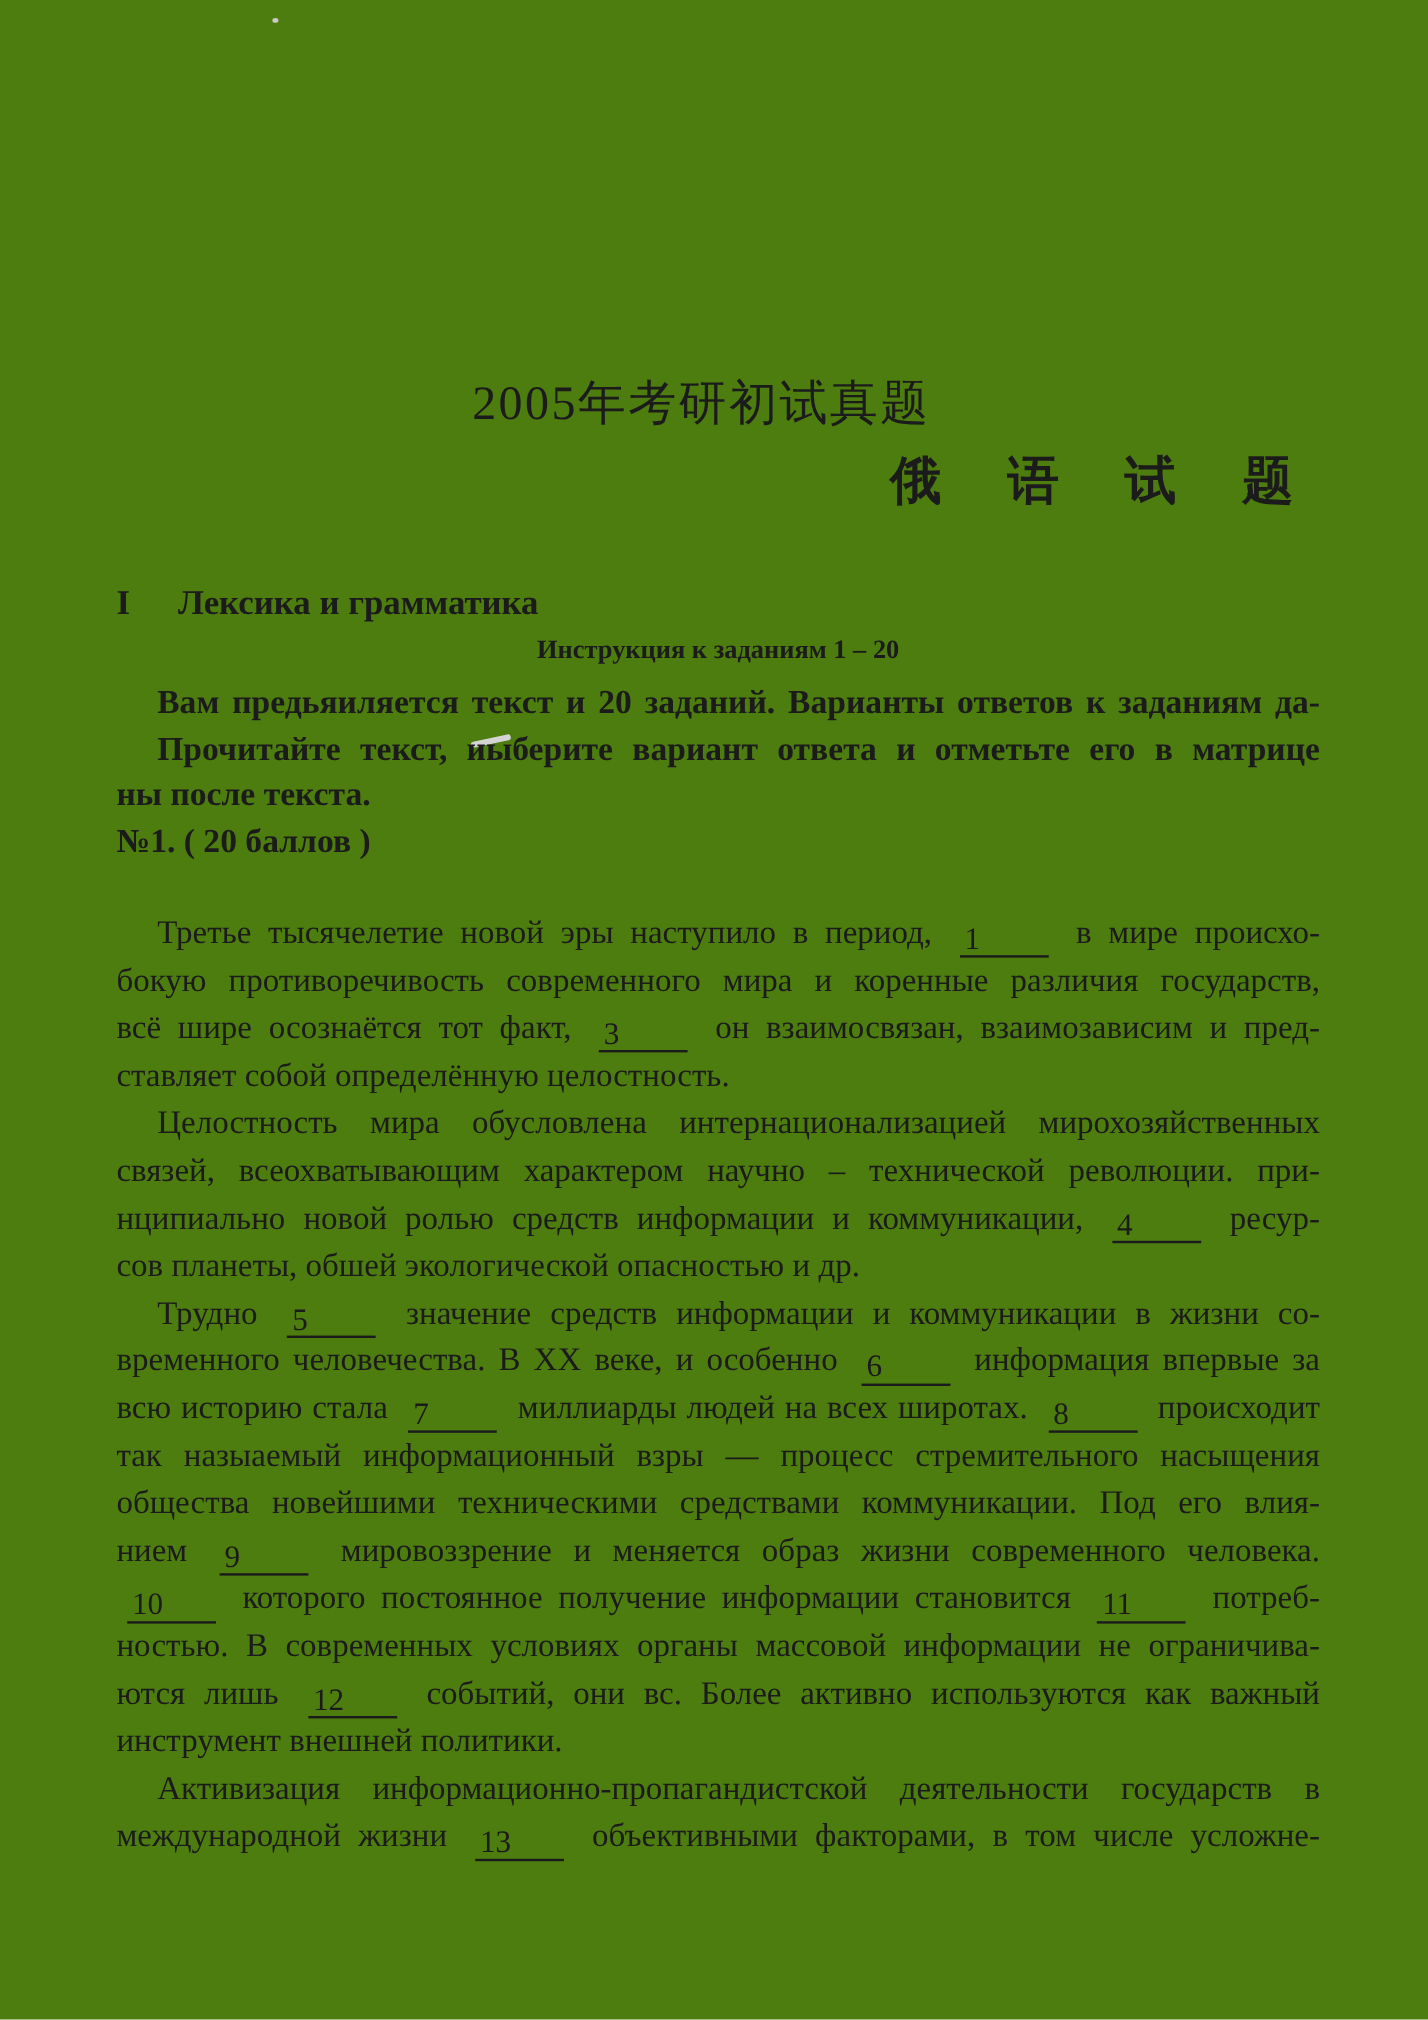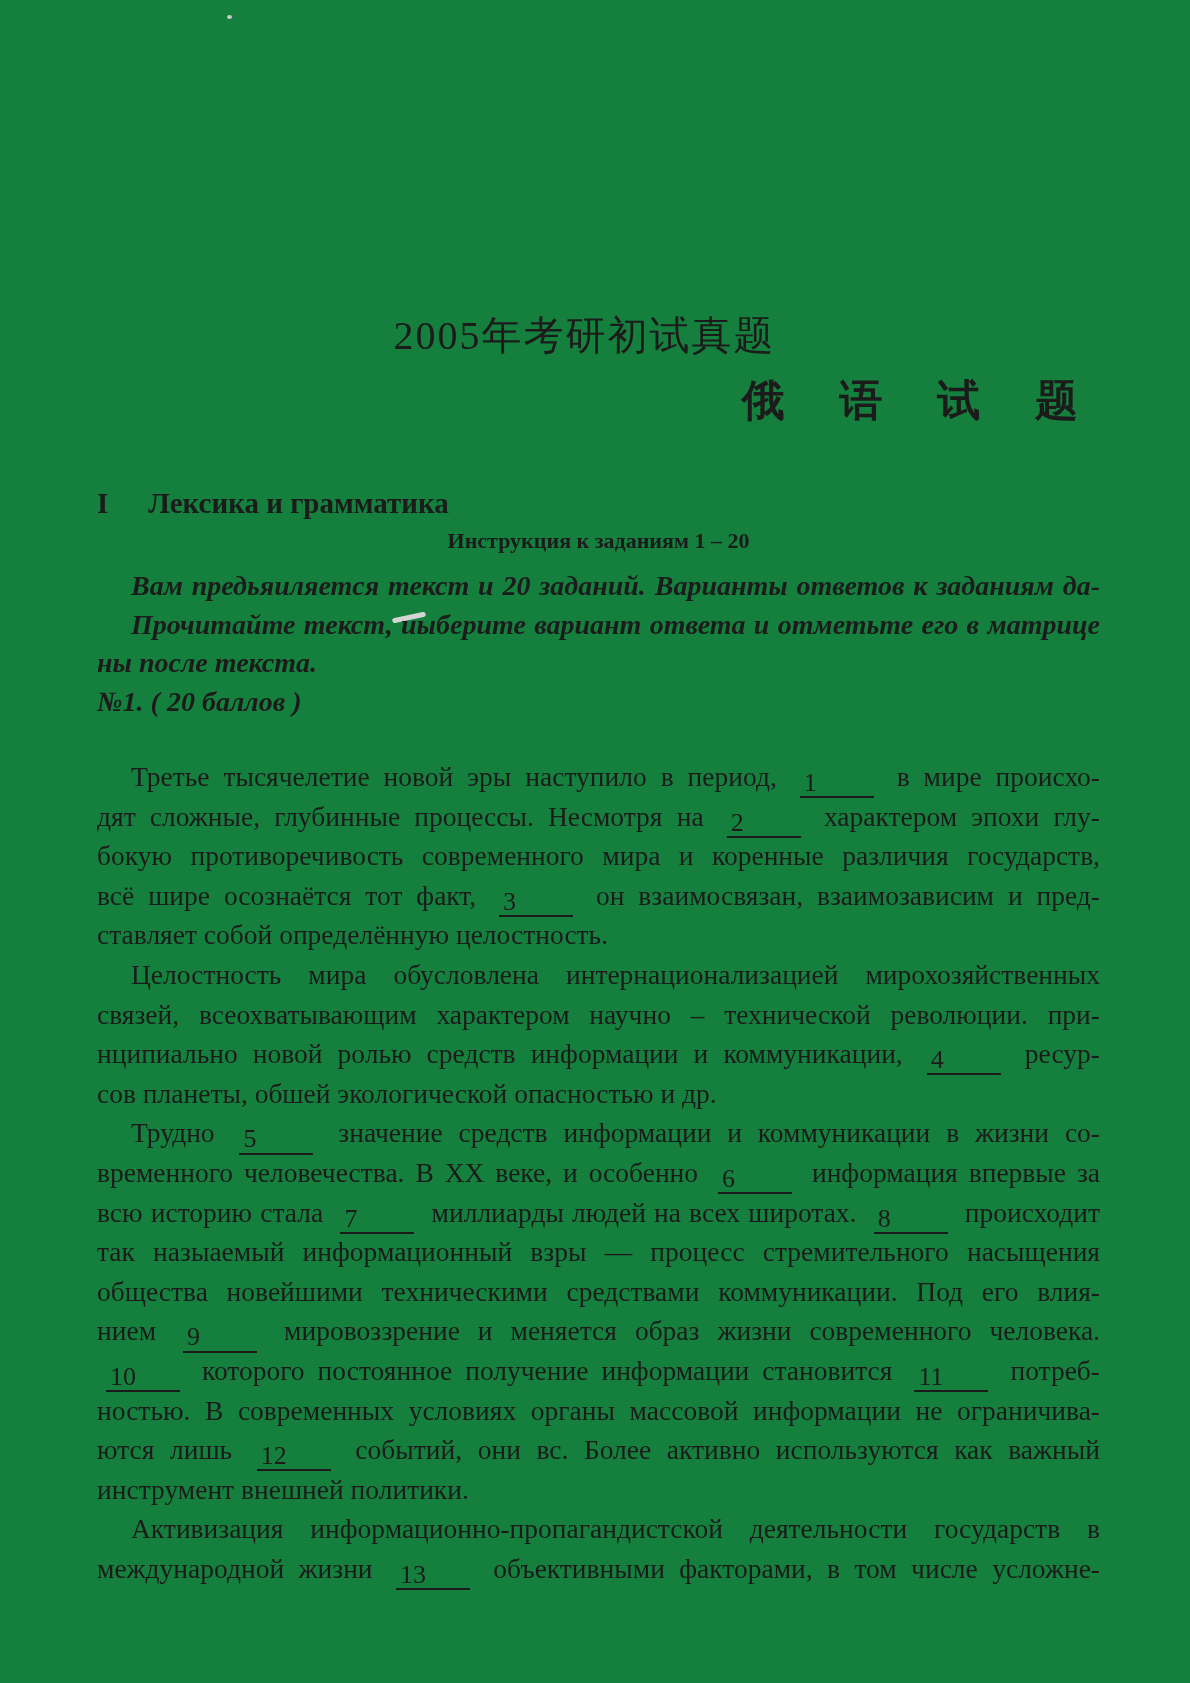--- a/index.html
+++ b/index.html
@@ -1,21 +1,21 @@
 <!DOCTYPE html>
 <html><head>
 <meta charset="utf-8">
 <style>
   html, body { margin: 0; padding: 0; background: #e8e8e8; }
   .page {
     position: relative;
     width: 1190px;
     height: 1683px;
     margin: 0 auto;
-    background: #15803d;
+    background: #4d7c0f;
     overflow: hidden;
     font-family: "Liberation Serif", serif;
     color: #1b1b1b;
   }
   .content {
     position: absolute;
     left: 97px;
     width: 1003px;
     top: 0;
   }
@@ -64,21 +64,20 @@
     font-weight: bold;
   }
   .instr-block {
     position: absolute;
     top: 567px;
     left: 0;
     width: 100%;
     font-size: 28px;
     font-weight: bold;
     line-height: 38.5px;
-    font-style: italic;
   }
   .body-block {
     position: absolute;
     top: 757px;
     left: 0;
     width: 100%;
     font-size: 27.5px;
     line-height: 39.6px;
   }
   .line {
@@ -132,21 +131,20 @@
 
     <div class="instr-block" id="instr-block">
         <div class="line indent"><span>Вам предьяиляется текст и 20 заданий.  Варианты ответов к заданиям да-</span></div>
         <div class="line indent"><span>Прочитайте текст, иыберите вариант ответа и отметьте его в матрице</span></div>
         <div class="line no-just"><span>ны после текста.</span></div>
         <div class="line no-just"><span>№1. ( 20 баллов )</span></div>
       </div>
 
     <div class="body-block" id="body-block">
         <div class="line indent"><span>Третье тысячелетие новой эры наступило в период, </span><span class="blank">1</span><span> в мире происхо-</span></div>
-        <div class="line"><span>дят сложные, глубинные процессы. Несмотря на </span><span class="blank">2</span><span> характером эпохи глу-</span></div>
         <div class="line"><span>бокую противоречивость современного мира и коренные различия государств,</span></div>
         <div class="line"><span>всё шире осознаётся тот факт, </span><span class="blank">3</span><span> он взаимосвязан, взаимозависим и пред-</span></div>
         <div class="line no-just"><span>ставляет собой определённую целостность.</span></div>
         <div class="line indent"><span>Целостность мира обусловлена интернационализацией мирохозяйственных</span></div>
         <div class="line"><span>связей, всеохватывающим характером научно – технической революции. при-</span></div>
         <div class="line"><span>нципиально новой ролью средств информации и коммуникации, </span><span class="blank">4</span><span> ресур-</span></div>
         <div class="line no-just"><span>сов планеты, обшей экологической опасностью и др.</span></div>
         <div class="line indent"><span>Трудно </span><span class="blank">5</span><span> значение средств информации и коммуникации в жизни со-</span></div>
         <div class="line"><span>временного человечества. В XX веке, и особенно </span><span class="blank">6</span><span> информация впервые за</span></div>
         <div class="line"><span>всю историю стала </span><span class="blank">7</span><span> миллиарды людей на всех широтах. </span><span class="blank">8</span><span> происходит</span></div>

